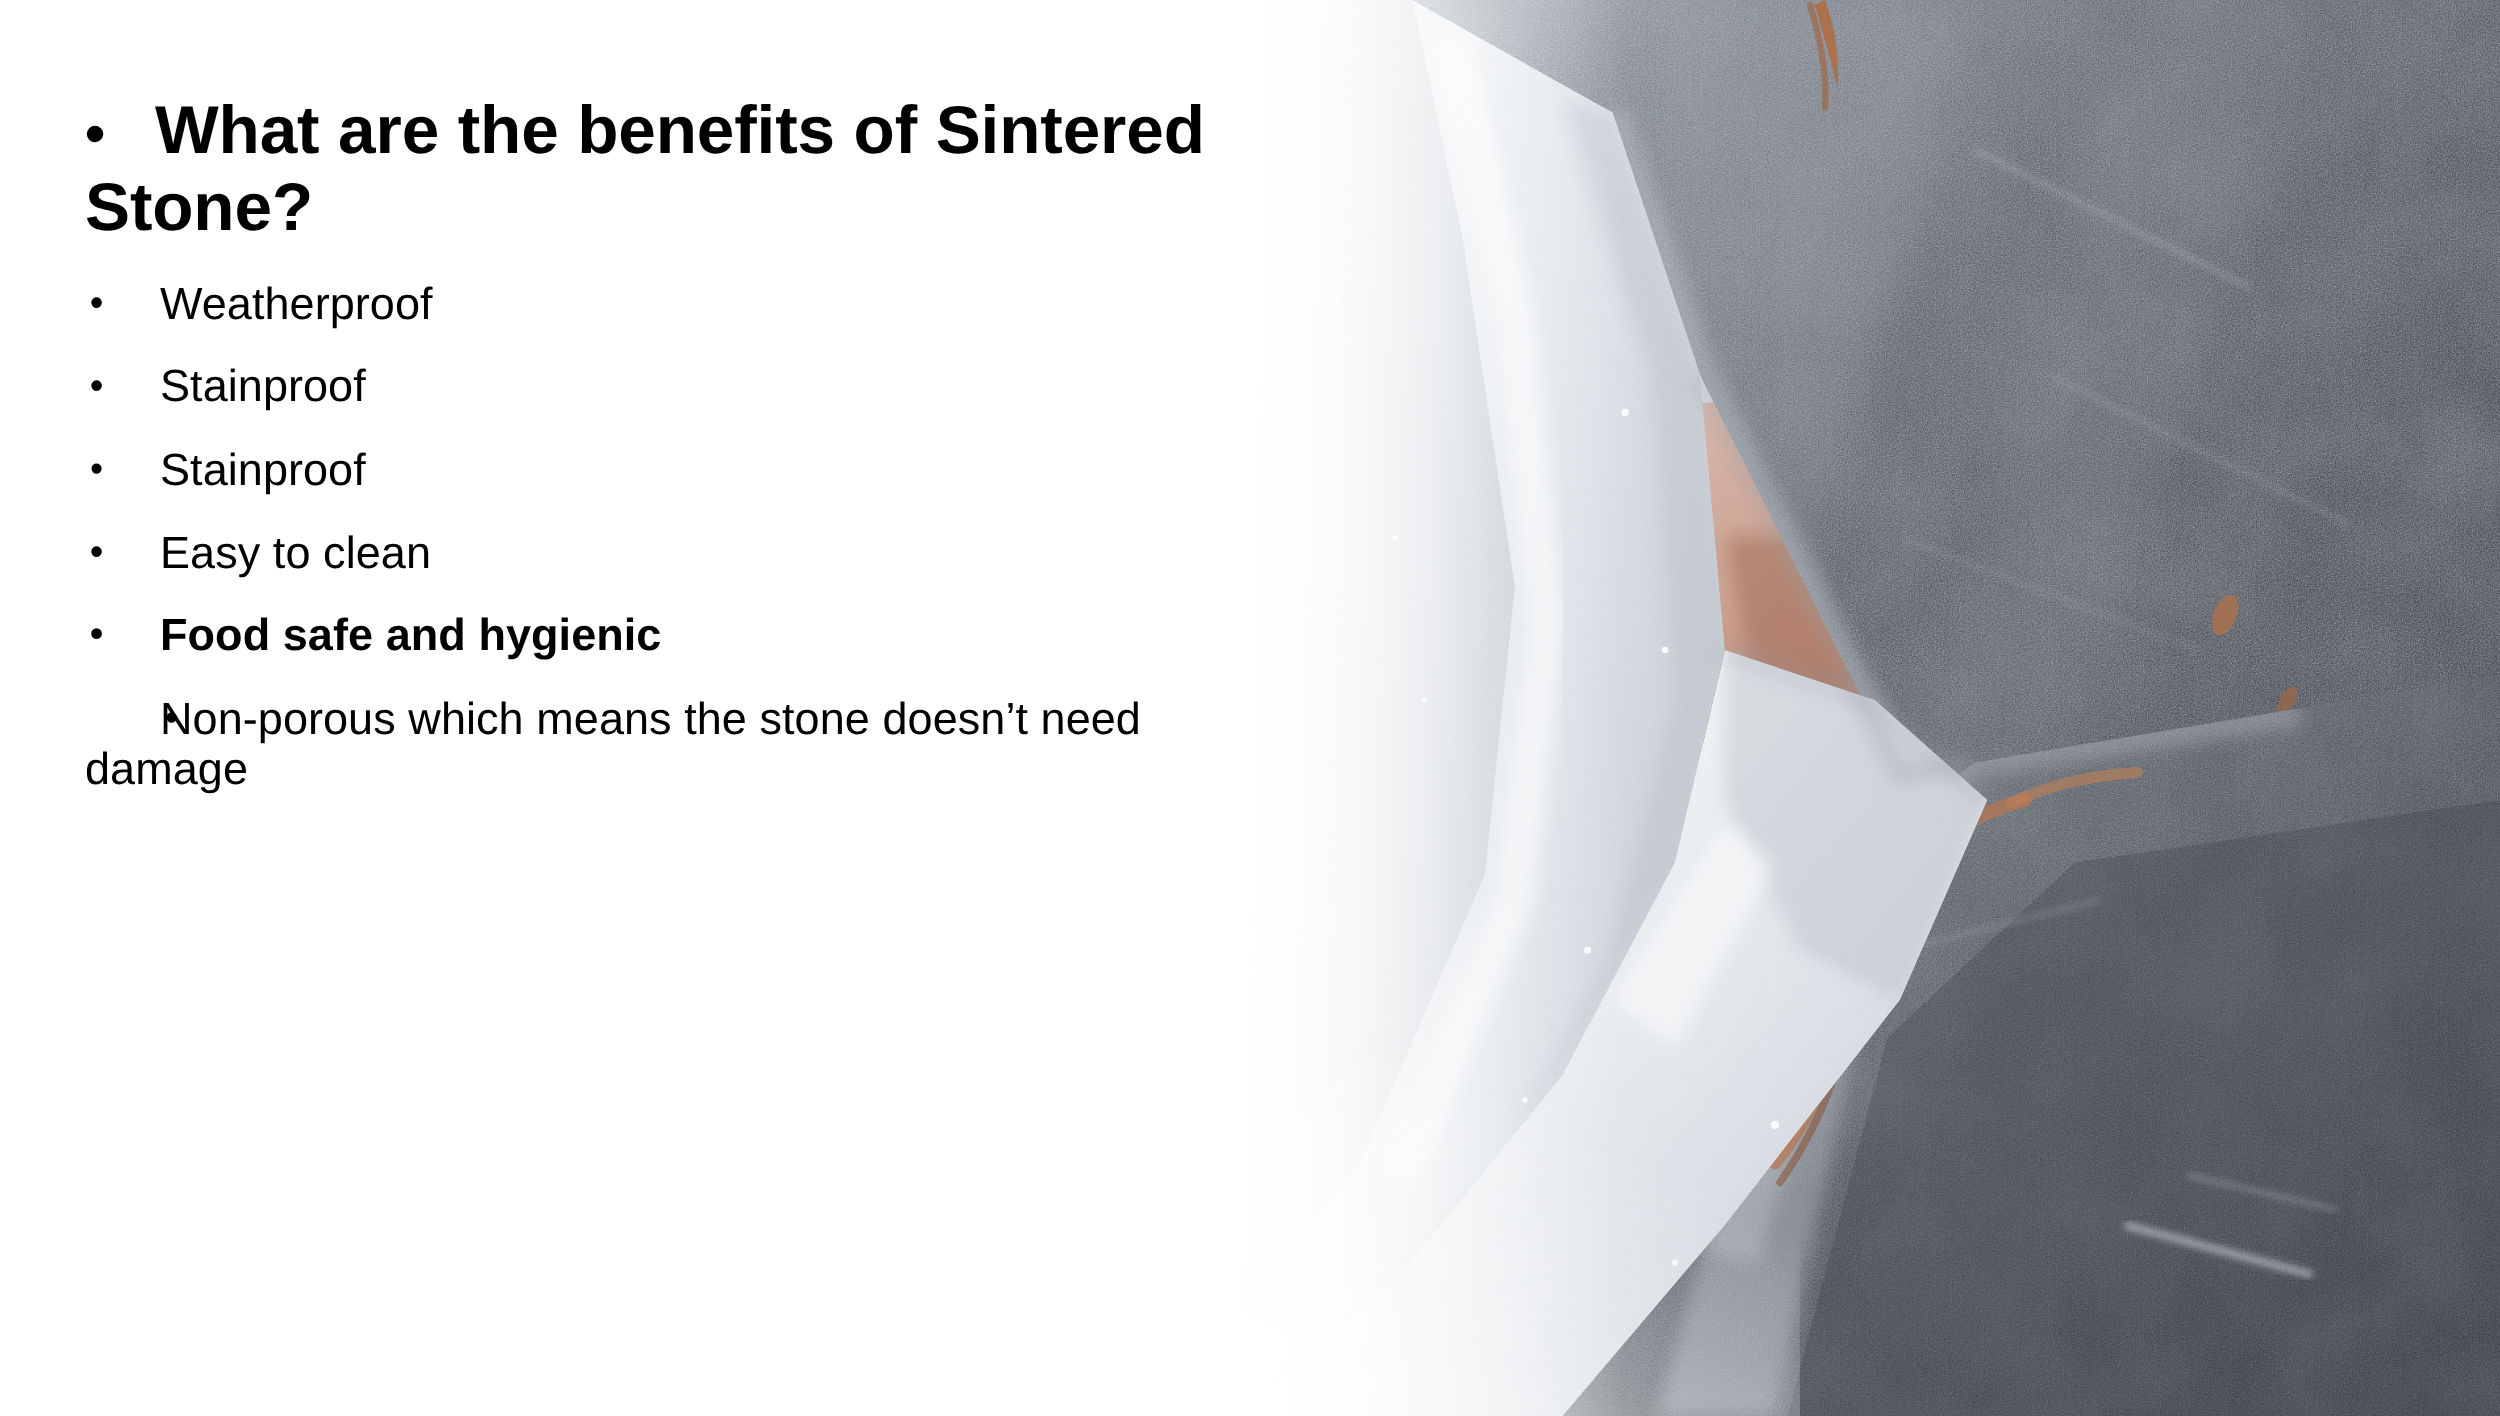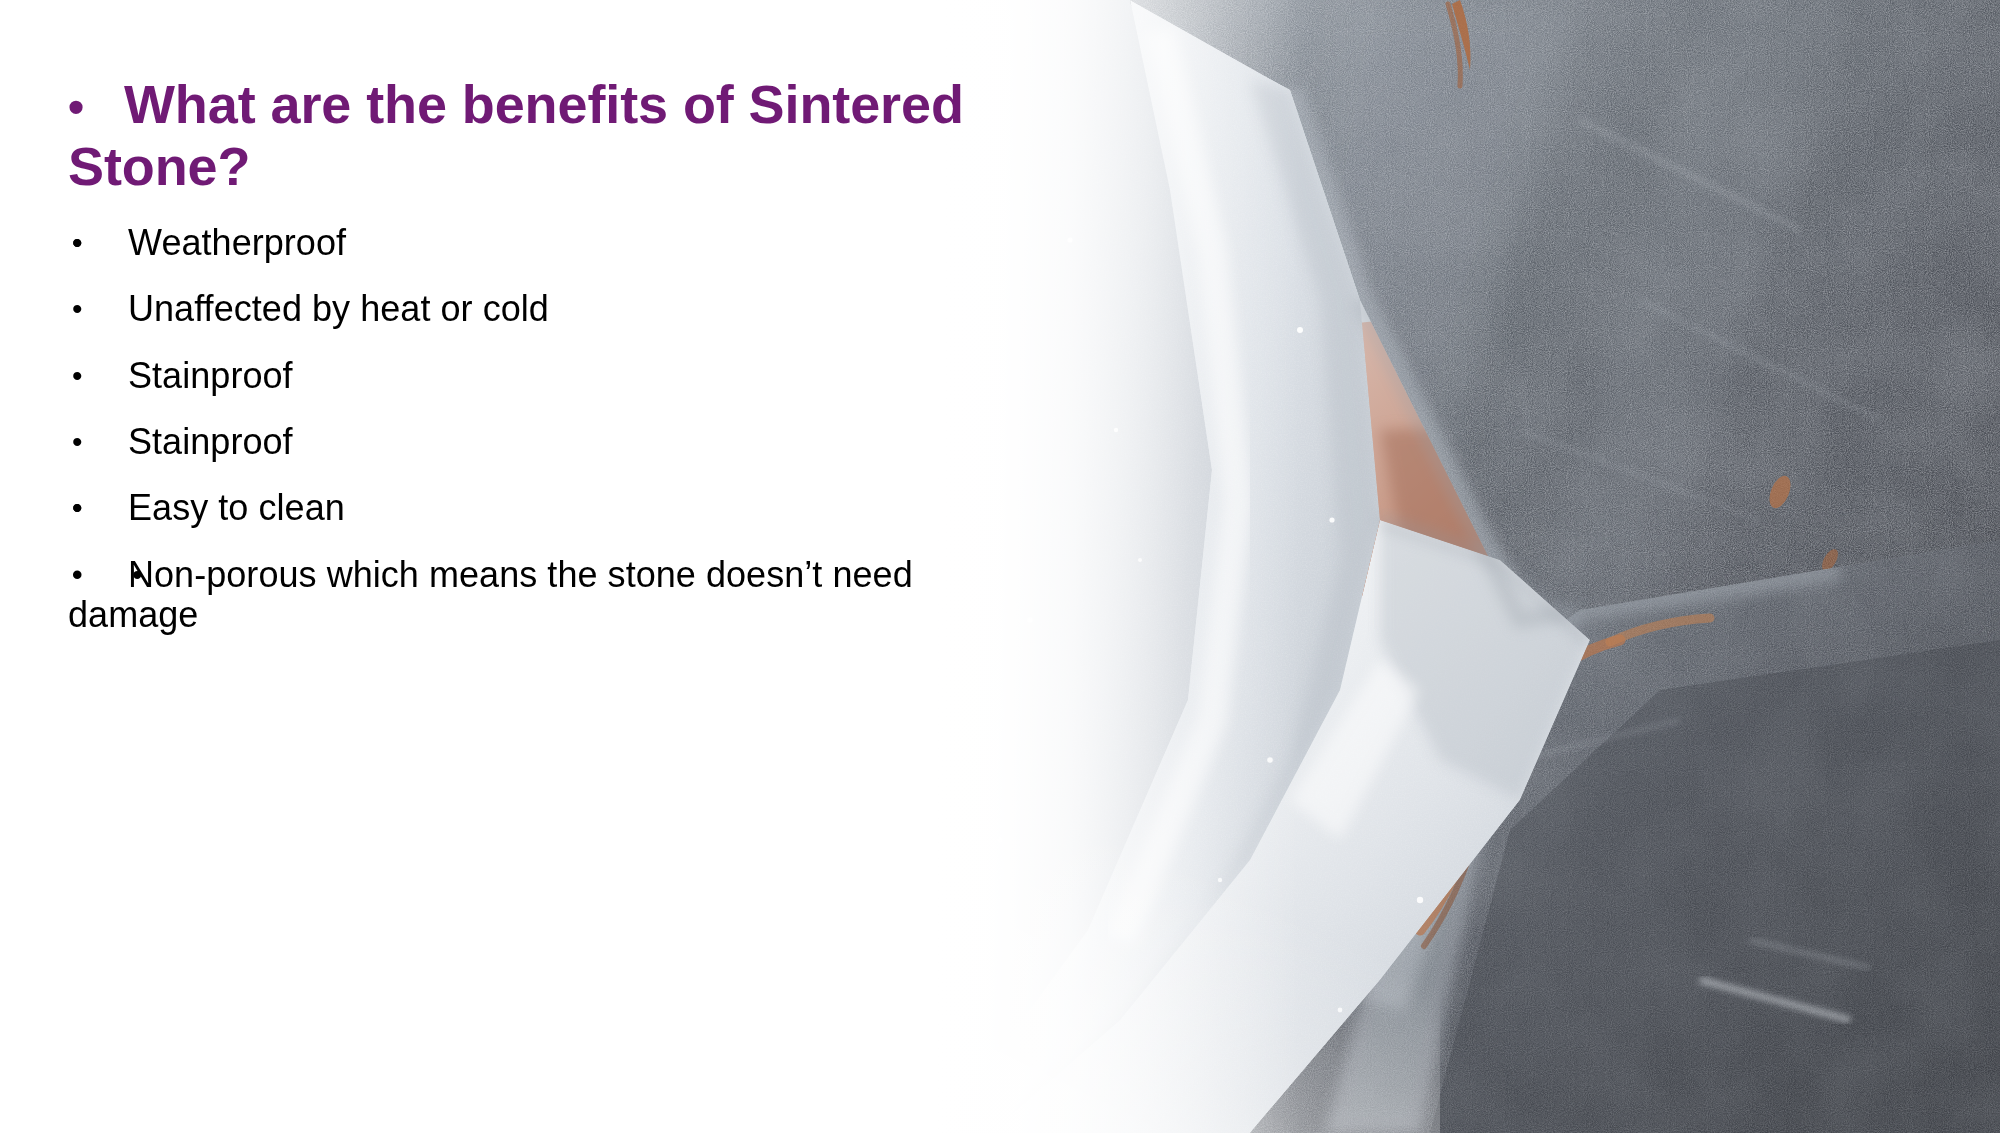--- a/index.html
+++ b/index.html
@@ -64,21 +64,21 @@
     width:1010px; height:1133px;
     padding:74px 0 0 68px;
     z-index:5;
   }
 
   .title-row {
     display:block;
     font-size:54px;
     font-weight:bold;
     line-height:1.14;
-    color:#701a75;
+    color:#000000;
     letter-spacing:-0.1px;
     margin-bottom:22px;
     text-indent:0;
   }
   .title-row .bullet {
     display:inline-block;
     width:56px;
     font-size:46px;
     font-weight:bold;
     vertical-align:baseline;
@@ -304,39 +304,39 @@
     <ul class="benefits">
       <li>
         <span class="bullet">•</span>
       </li>
       <li>
         <span class="bullet">•</span>
         <span>Weatherproof</span>
       </li>
       <li>
         <span class="bullet">•</span>
-        <span>Unaffected by heat or cold</span>
       </li>
       <li>
         <span class="bullet">•</span>
         <span>Stainproof</span>
       </li>
       <li>
         <span class="bullet">•</span>
         <span>Stainproof</span>
       </li>
       <li>
         <span class="bullet">•</span>
       </li>
       <li>
         <span class="bullet">•</span>
         <span>Easy to clean</span>
       </li>
       <li class="is-bold">
         <span class="bullet">•</span>
+        <span>Food safe and hygienic</span>
       </li>
       <li class="wrapping last">
         <span class="bullet">•</span>
         <span>Non-porous which means the stone doesn’t need damage</span>
       </li>
     </ul>
 
   </div>
 </div>
 

